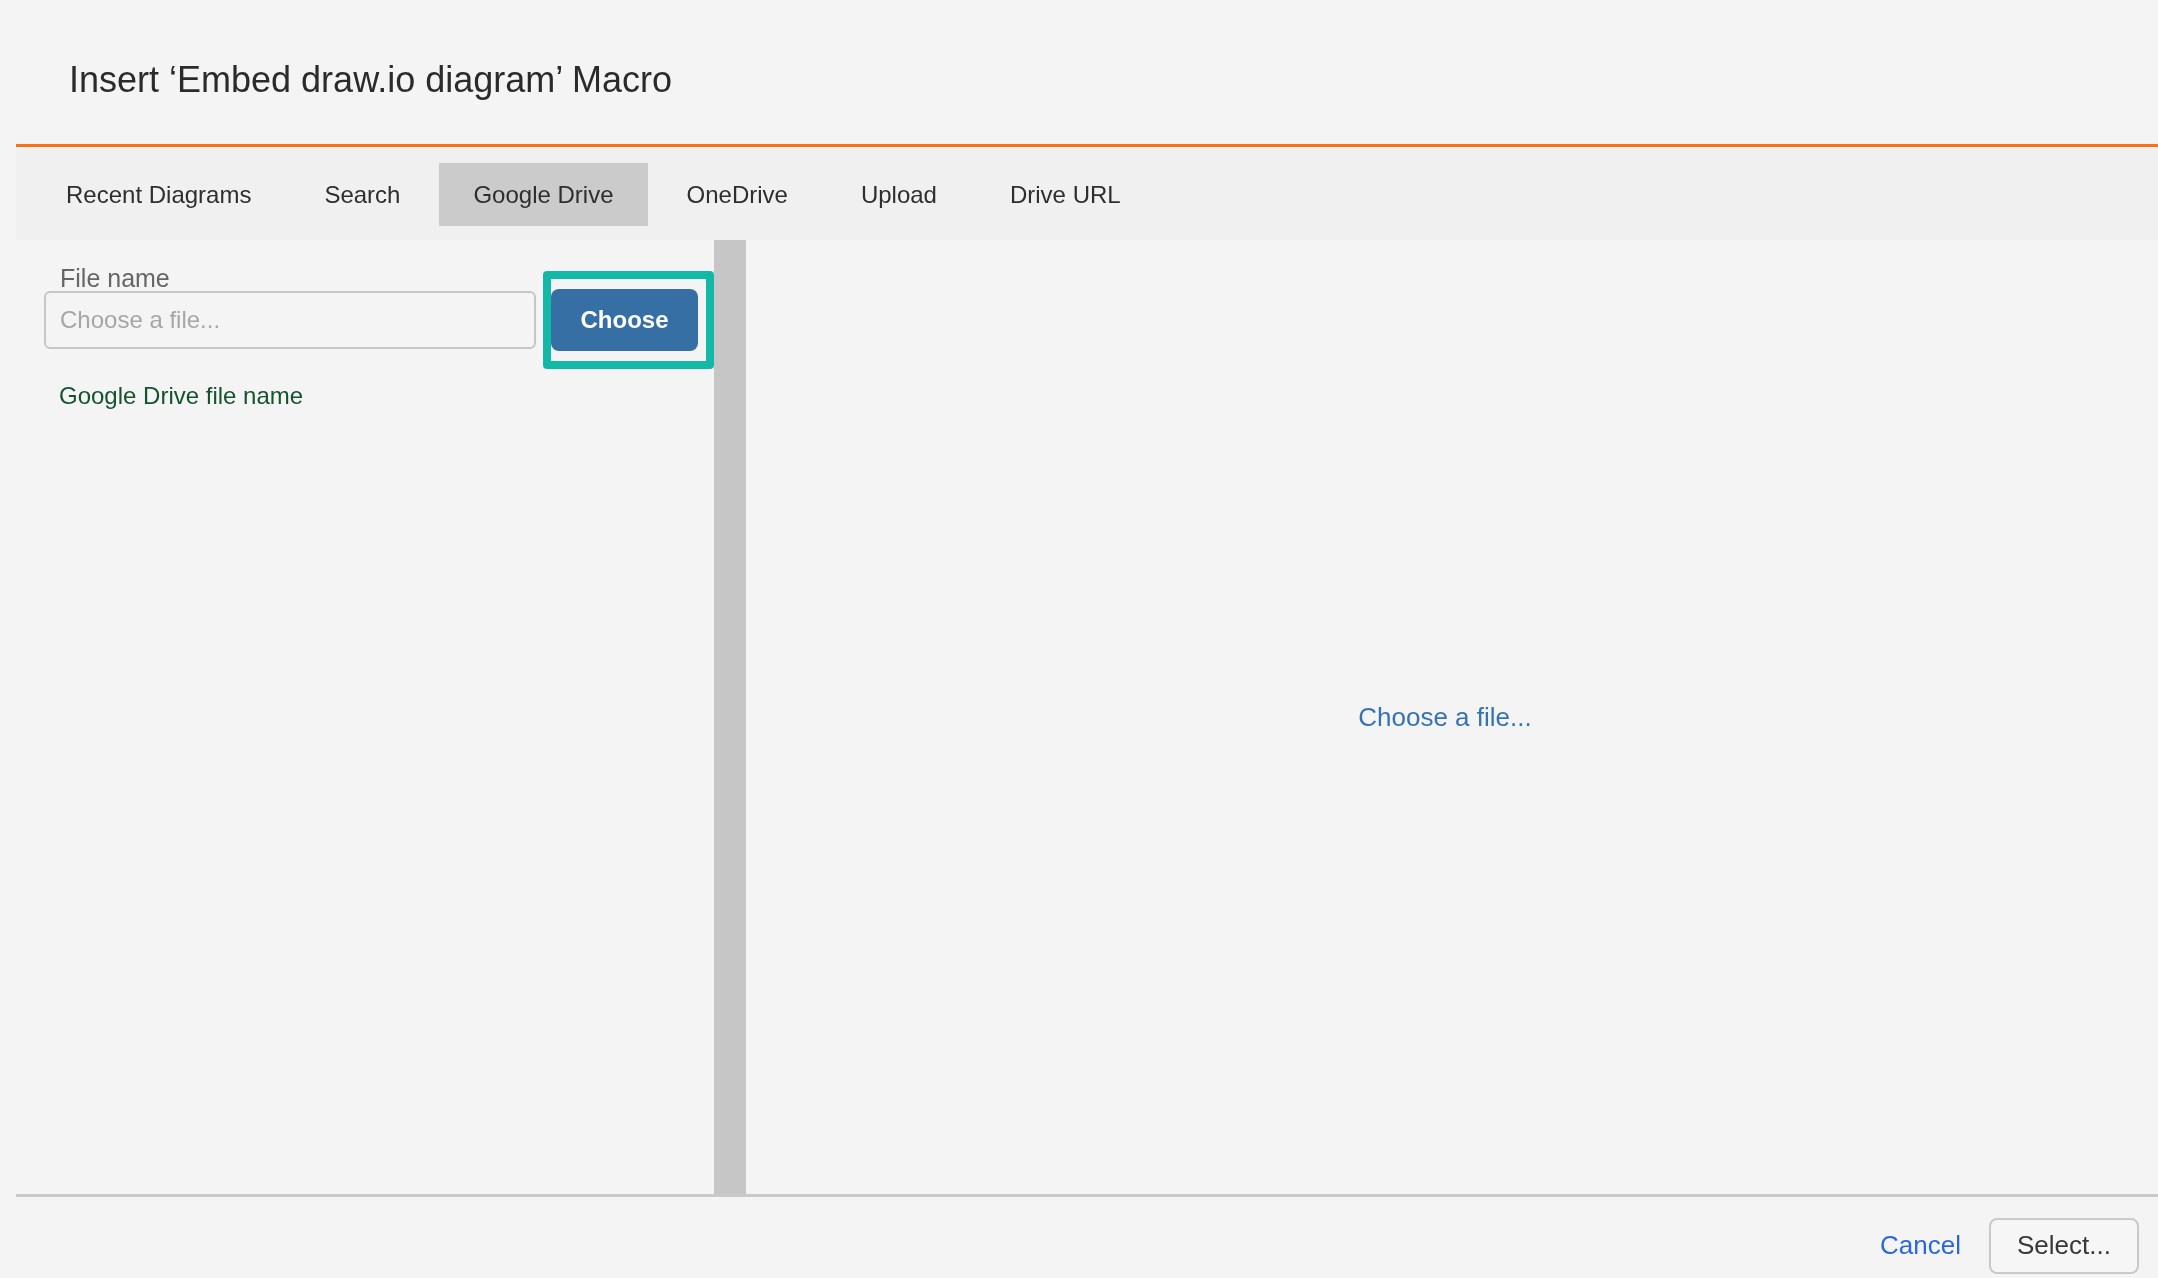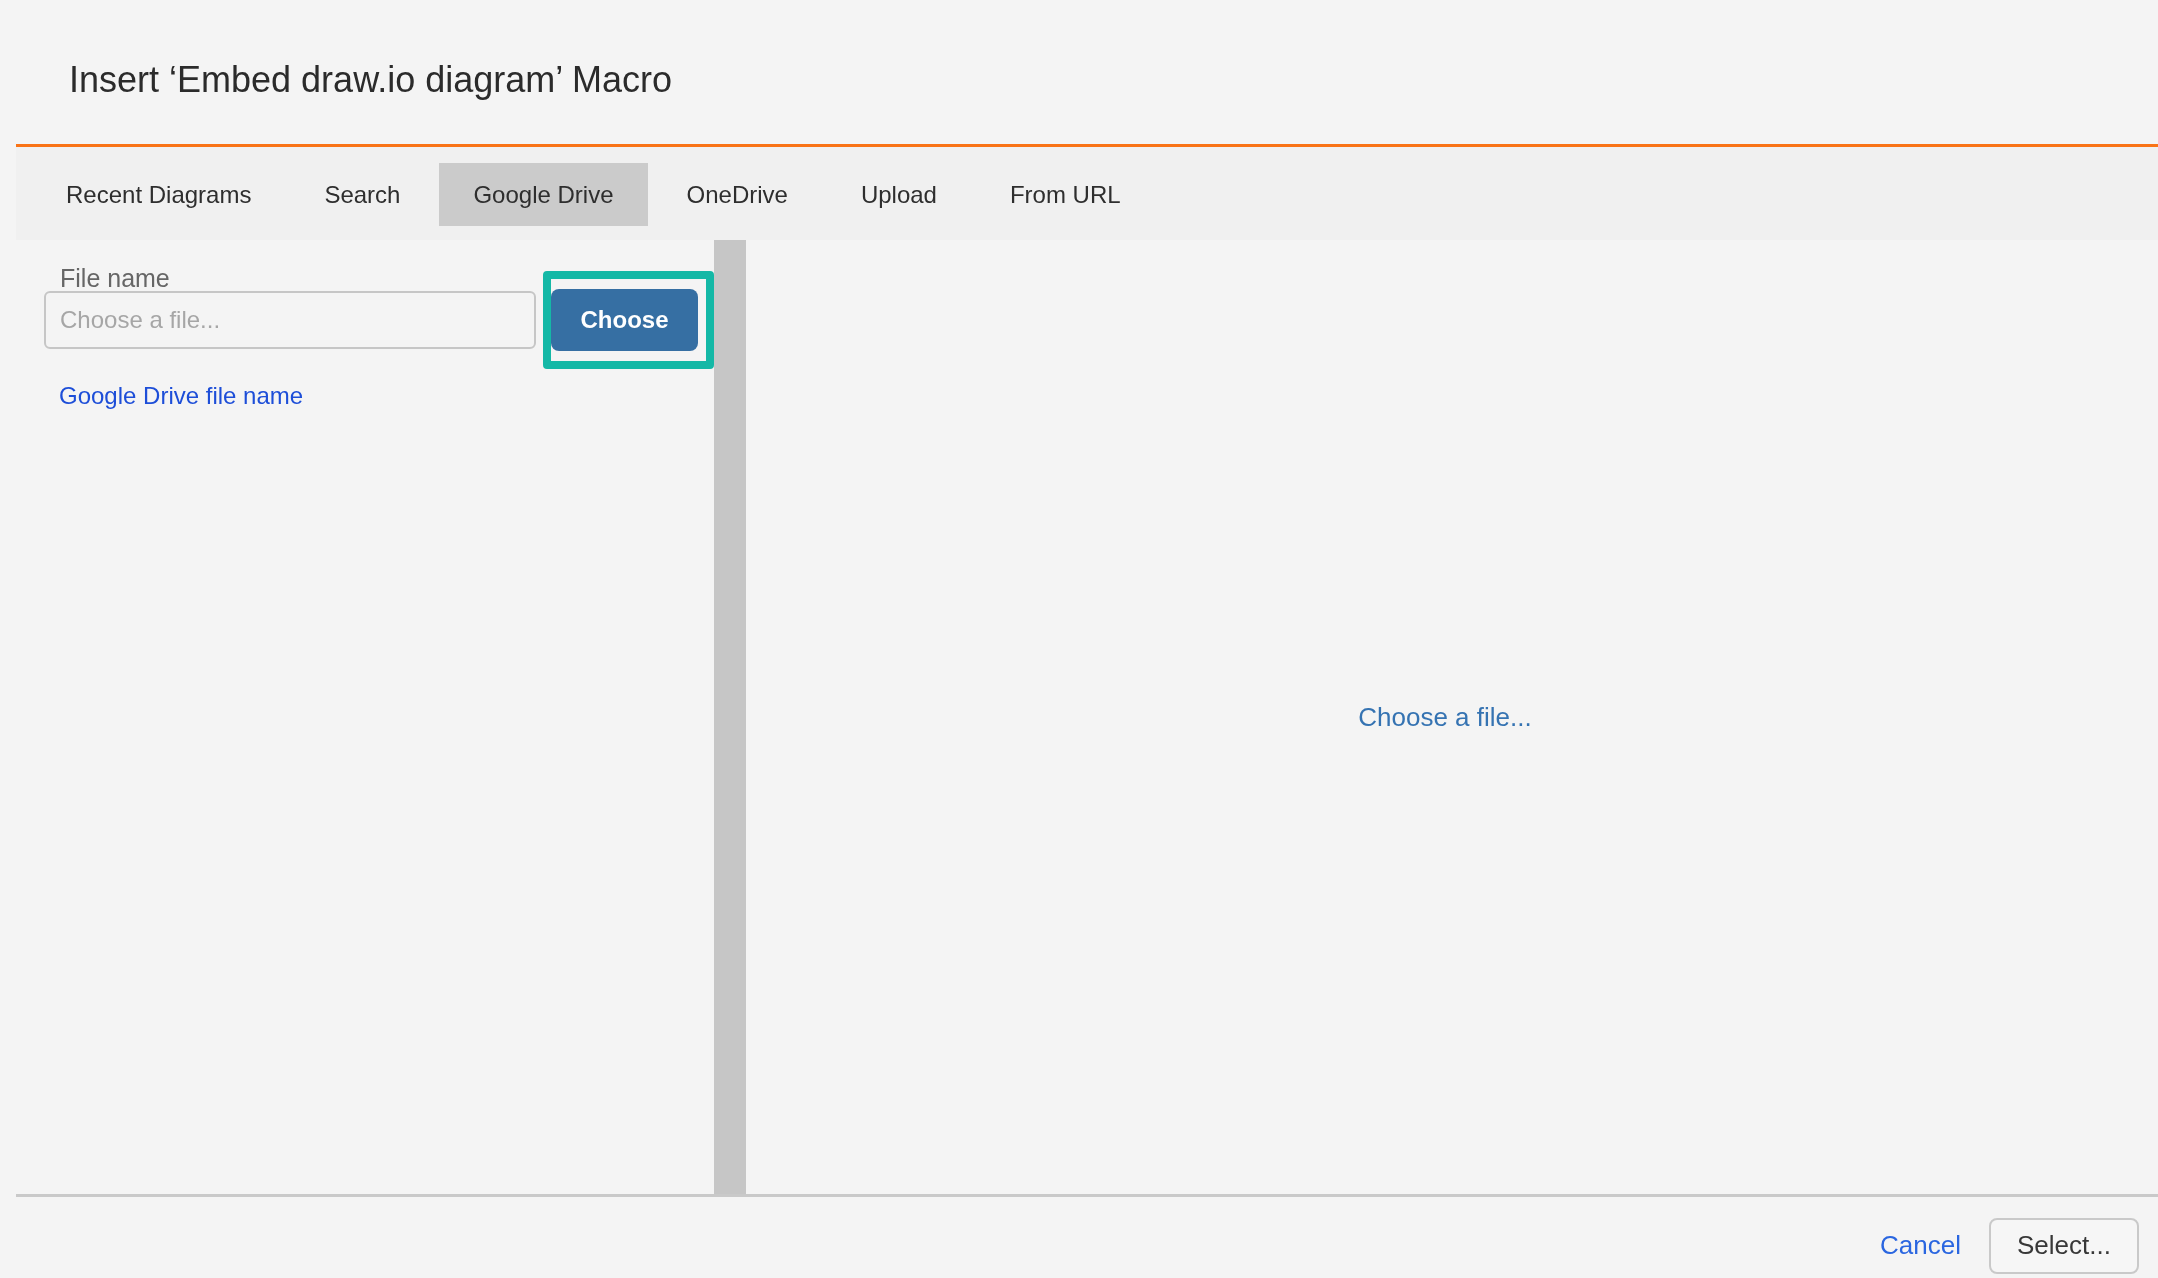--- a/index.html
+++ b/index.html
@@ -68,21 +68,21 @@
   }
   .choose-button {
     position: absolute; left: 0px; top: 10px; width: 147px; height: 62px;
     background: #366fa3; border: none; border-radius: 8px;
     color: #ffffff; font-weight: 700; font-size: 24px;
     font-family: "Liberation Sans", "DejaVu Sans", sans-serif;
     cursor: pointer;
   }
   .helper-text {
     position: absolute; left: 27px; top: 126px;
-    font-size: 24px; color: #1d4ed8;
+    font-size: 24px; color: #14532d;
   }
 
   
   .right-panel {
     position: absolute; left: 700px; top: 0; width: 1458px; height: 954px;
     display: flex; align-items: center; justify-content: center;
   }
   .choose-file-link {
     font-size: 26px; color: #3573b2; cursor: pointer; text-decoration: none;
   }
@@ -110,21 +110,21 @@
 <div class="dialog-header">
   <div class="dialog-title">Insert ‘Embed draw.io diagram’ Macro</div>
 </div>
 
 <div class="tab-strip">
   <div class="tab">Recent Diagrams</div>
   <div class="tab">Search</div>
   <div class="tab selected">Google Drive</div>
   <div class="tab">OneDrive</div>
   <div class="tab">Upload</div>
-  <div class="tab">From URL</div>
+  <div class="tab">Drive URL</div>
 </div>
 
 <div class="content">
 
   <div class="left-panel">
     <div class="file-name-label">File name</div>
 
     <input class="file-input" type="text" placeholder="Choose a file..." style="">
 
     <div class="red-highlight-box">

